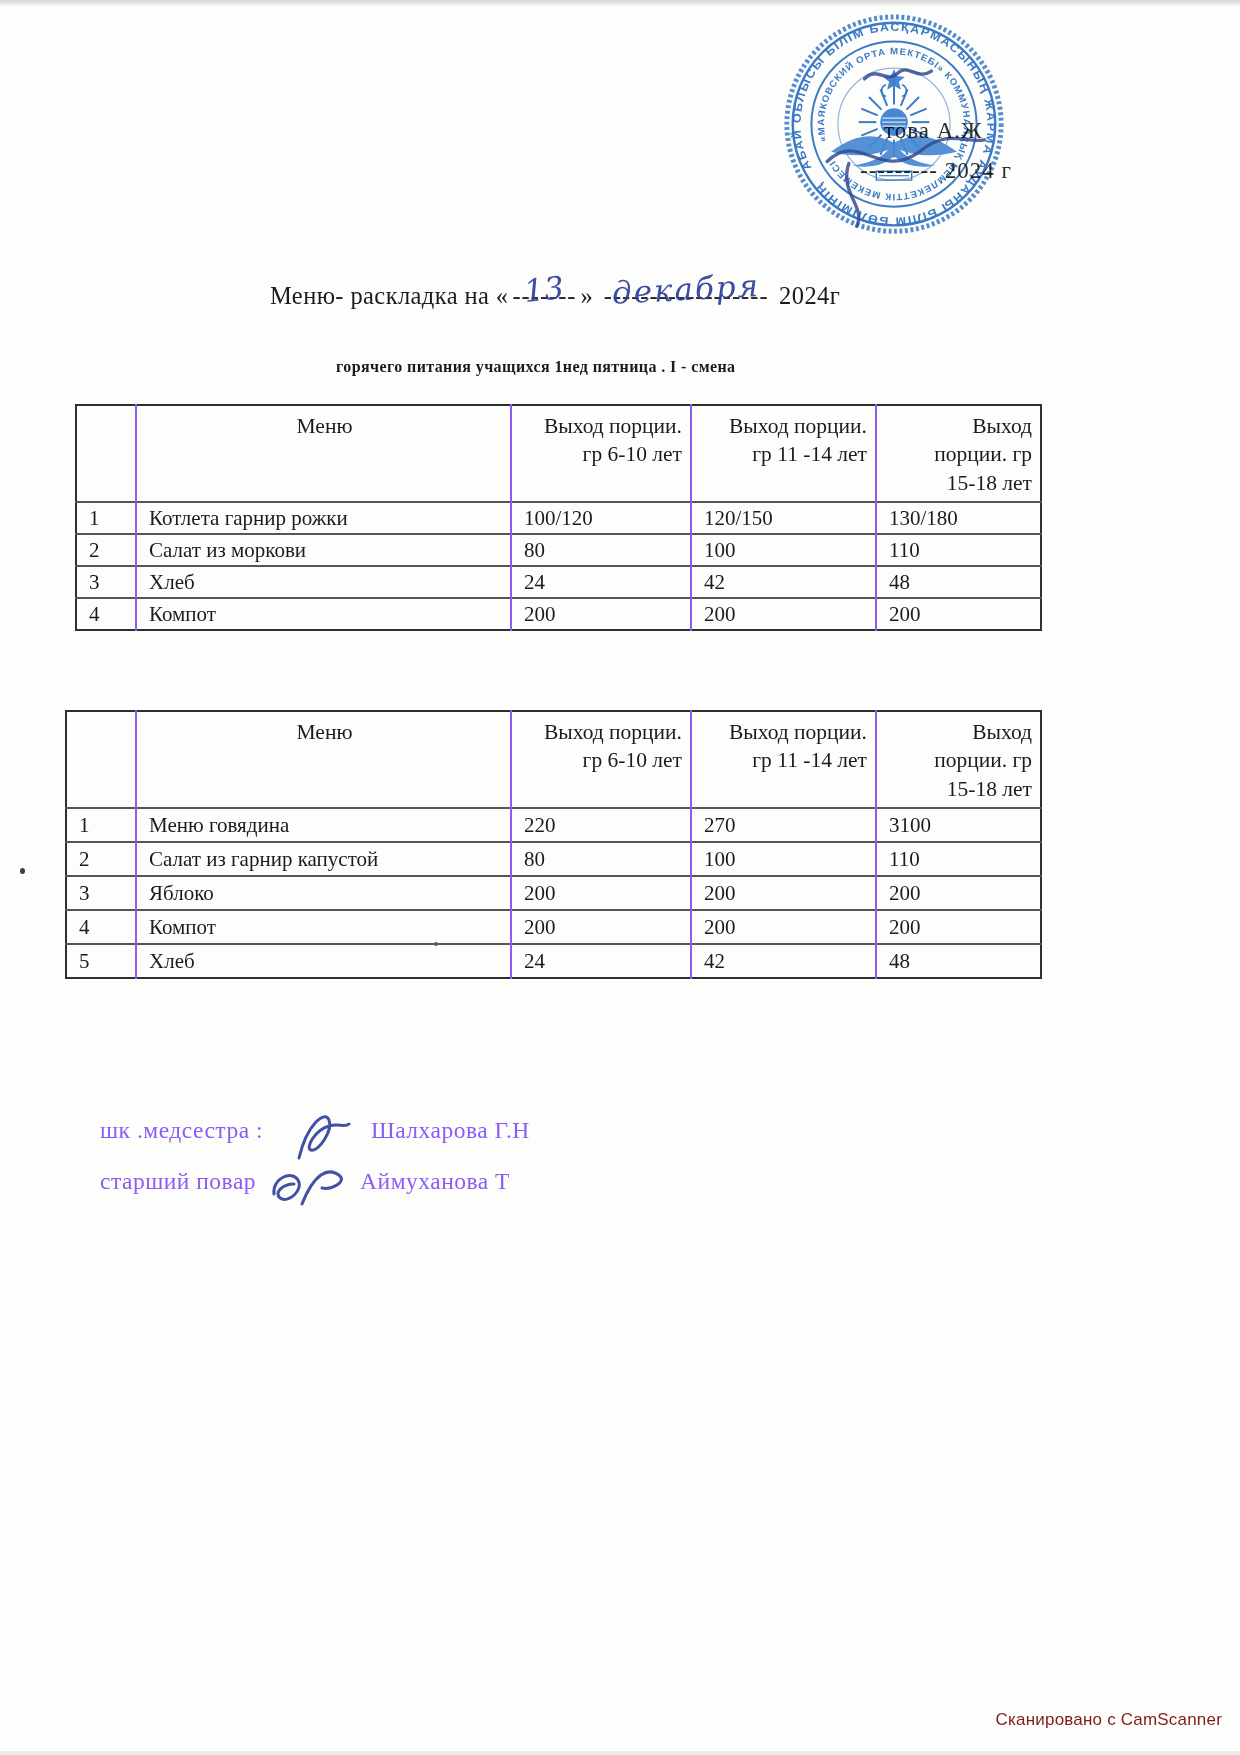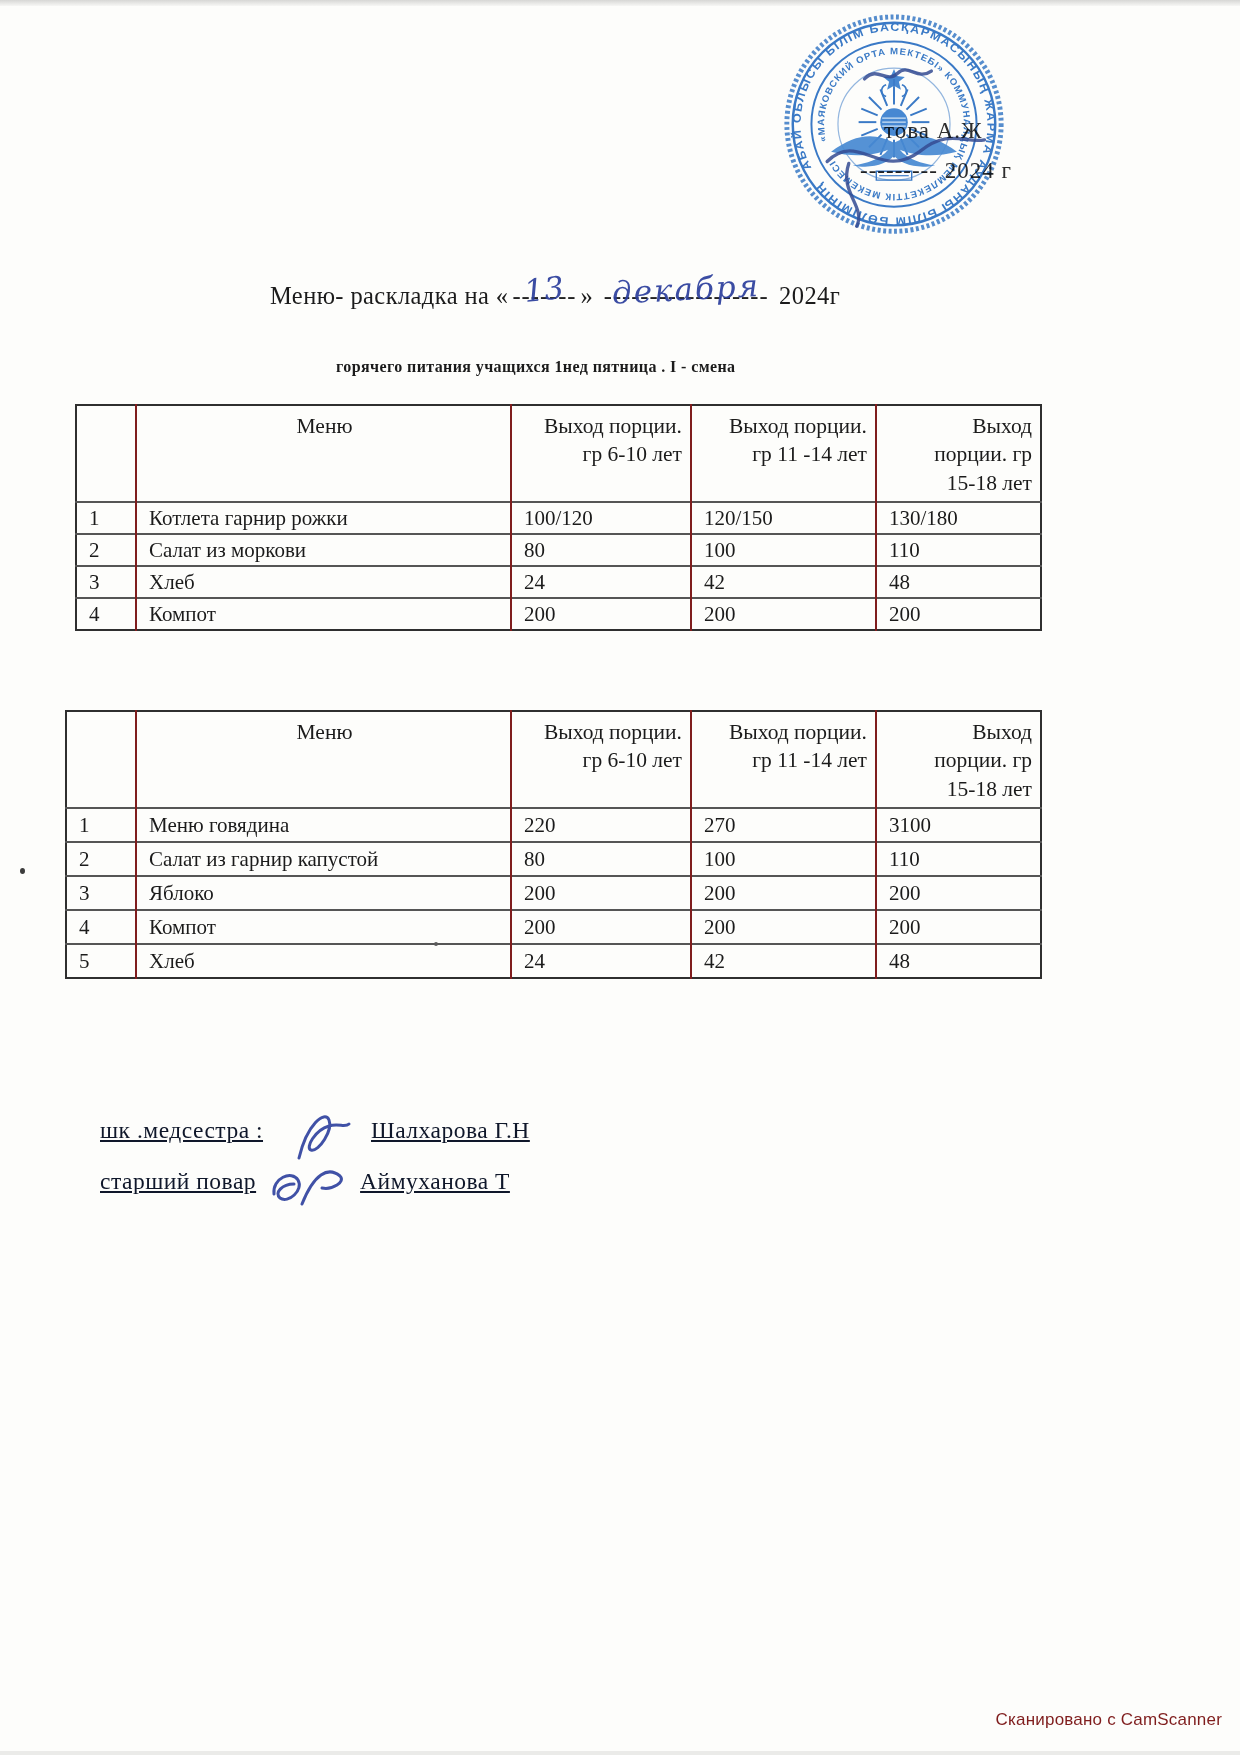--- a/index.html
+++ b/index.html
@@ -28,40 +28,40 @@
   .hand.month{transform:translateX(-50%) rotate(-3deg);letter-spacing:2px;}
 
   .sec-heading{position:absolute;font-weight:600;font-size:16px;letter-spacing:.4px;
                white-space:nowrap;}
   .sec1{left:336px;top:358px;}
   .sec2{left:292px;top:662px;}
 
   
   table.menu-tbl{position:absolute;border-collapse:collapse;table-layout:fixed;
                  background:transparent;}
-  .menu-tbl td,.menu-tbl th{border-left:2px solid #7f1d1d;font-weight:normal;
+  .menu-tbl td,.menu-tbl th{border-left:2px solid #8b5cf6;font-weight:normal;
                  font-size:21px;overflow:hidden;white-space:nowrap;}
   .menu-tbl tr td:first-child,.menu-tbl tr th:first-child{border-left:none;}
   .menu-tbl{border:2.5px solid #2f2f2f;}
   .menu-tbl thead th{vertical-align:top;text-align:right;padding:6px 8px 4px 10px;
                  line-height:1.32;font-size:21.5px;}
   .menu-tbl thead th.h-menu{text-align:center;}
   .menu-tbl tbody td{border-top:2px solid #555;padding:1px 8px 1px 12px;}
   .t1 tbody td{height:28px;}
   .t2 tbody td{height:30px;}
   .c-num{width:60px;}
   .c2-num{width:70px;}
   .c-menu{width:375px;}
   .c-v1{width:180px;}
   .c-v2{width:185px;}
   .c-v3{width:165px;}
 
   
   .sig-line{position:absolute;display:flex;align-items:center;font-size:23.5px;
-            letter-spacing:.5px;white-space:nowrap;color:#0f172a;text-decoration:underline;}
+            letter-spacing:.5px;white-space:nowrap;color:#8b5cf6;}
   .sig1{left:100px;top:1106px;}
   .sig2{left:100px;top:1160px;}
   .sig-svg{display:inline-block;}
   .ink{stroke:#2b3e9c;stroke-width:3;fill:none;stroke-linecap:round;opacity:.9;}
 
   .speck{position:absolute;left:20px;top:868px;width:5px;height:6px;border-radius:50%;
          background:#3c3c3c;}
   .dotmark{position:absolute;left:434px;top:942px;width:4px;height:4px;border-radius:50%;
          background:#5a5a5a;}
 

